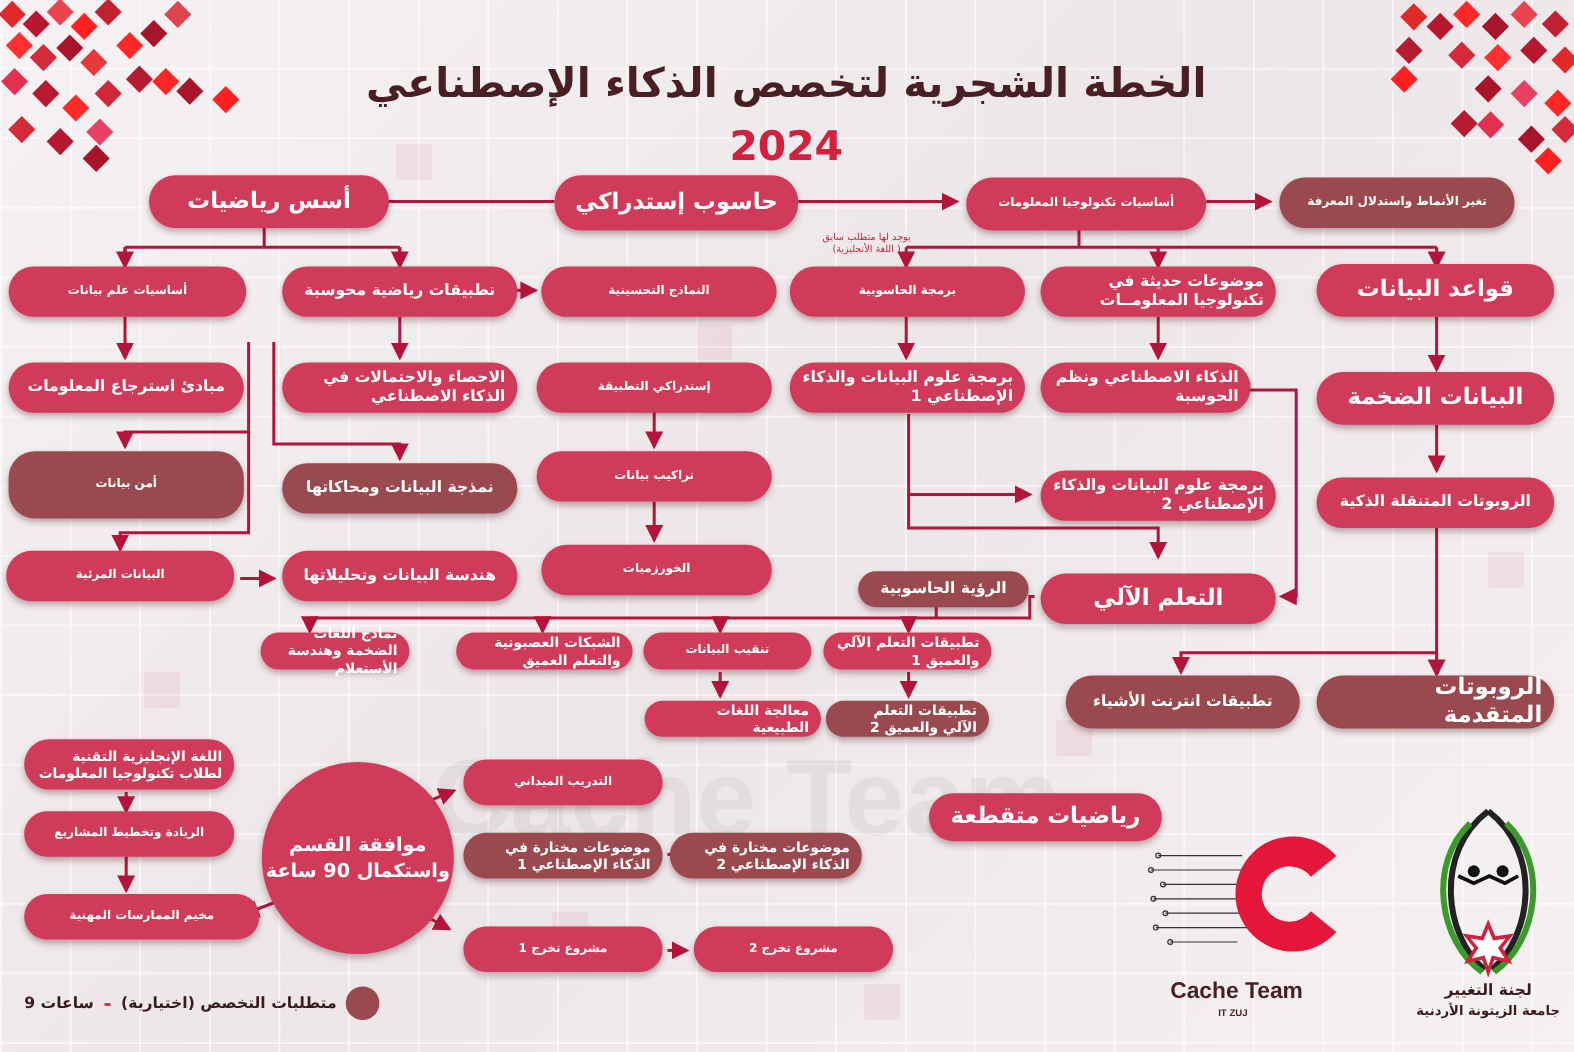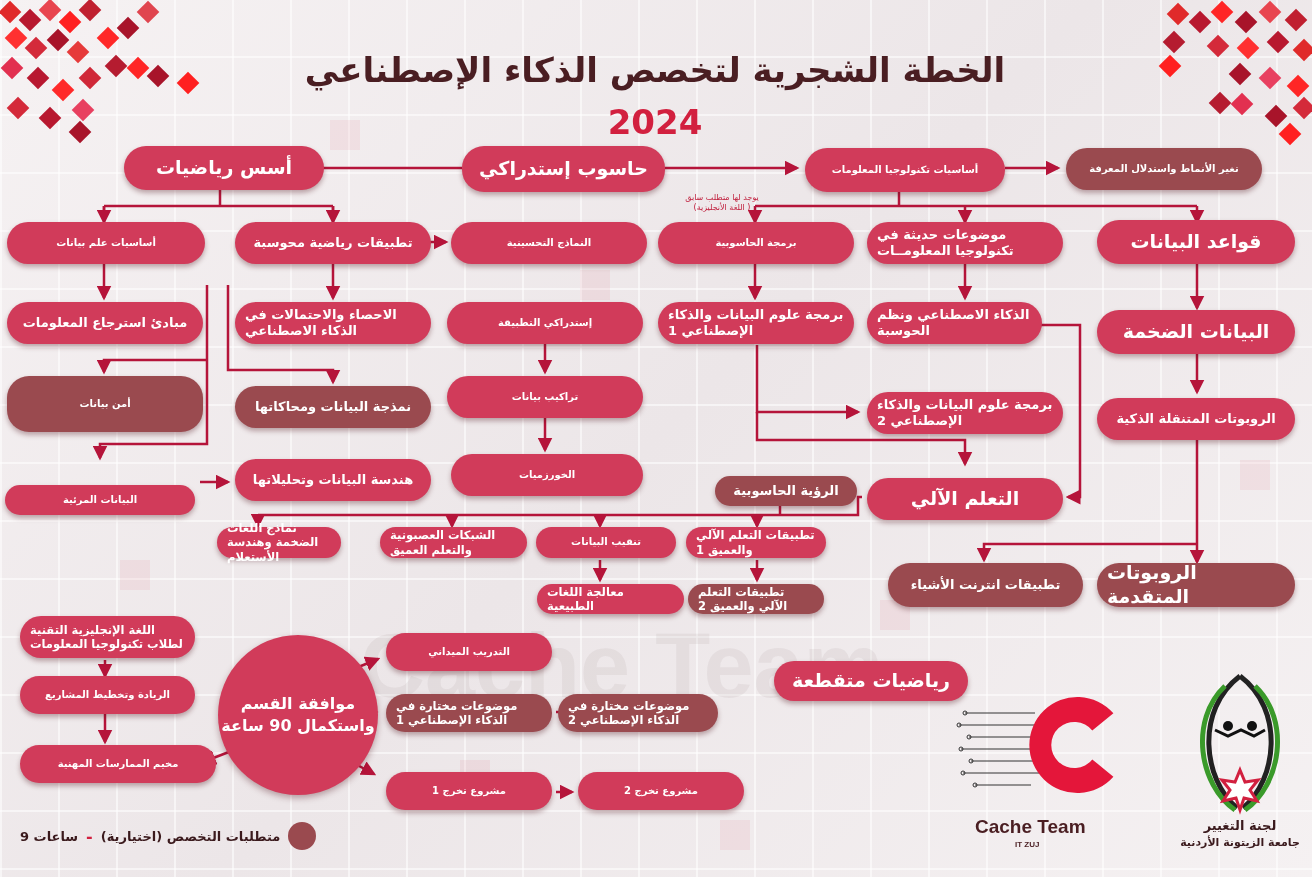--- a/index.html
+++ b/index.html
@@ -18,21 +18,21 @@
   .pix { position: absolute; width: 16px; height: 16px; transform: rotate(45deg); }
 
   .title {
     position: absolute; left: 280px; top: 44px; width: 750px; text-align: center;
     font-size: 34px; font-weight: bold; color: #4a1e22; direction: rtl; line-height: 52px;
   }
   .title .year { color: #d2203f; }
 
   .node {
     position: absolute; display: flex; align-items: center; justify-content: center;
-    text-align: left; color: #fff; font-weight: bold; border-radius: 22px;
+    text-align: right; color: #fff; font-weight: bold; border-radius: 22px;
     box-shadow: 0 3px 5px rgba(80,20,30,0.35); line-height: 1.25; padding: 2px 10px;
     direction: rtl; cursor: default;
   }
   .node.core { background: #d13b5a; }
   .node.elective { background: #9a4a4f; }
   .fs-l { font-size: 19px; }
   .fs-m { font-size: 10px; }
   .fs-s { font-size: 13px; }
   .fs-xs { font-size: 11.5px; }
 
@@ -208,21 +208,21 @@
 <div class="node core fs-s" style="left:658px;top:302px;width:196px;height:42px">برمجة علوم البيانات والذكاء الإصطناعي 1</div>
 <div class="node core fs-s" style="left:867px;top:302px;width:175px;height:42px">الذكاء الاصطناعي ونظم الحوسبة</div>
 <div class="node core fs-l" style="left:1097px;top:310px;width:198px;height:44px">البيانات الضخمة</div>
 
 <div class="node elective fs-m" style="left:7px;top:376px;width:196px;height:56px">أمن بيانات</div>
 <div class="node elective fs-s" style="left:235px;top:386px;width:196px;height:42px">نمذجة البيانات ومحاكاتها</div>
 <div class="node core fs-m" style="left:447px;top:376px;width:196px;height:42px">تراكيب بيانات</div>
 <div class="node core fs-s" style="left:867px;top:392px;width:196px;height:42px">برمجة علوم البيانات والذكاء الإصطناعي 2</div>
 <div class="node core fs-s" style="left:1097px;top:398px;width:198px;height:42px">الروبوتات المتنقلة الذكية</div>
 
-<div class="node core fs-m" style="left:5px;top:485px;width:190px;height:30px">البيانات المرئية</div>
+<div class="node core fs-m" style="left:5px;top:459px;width:190px;height:42px">البيانات المرئية</div>
 <div class="node core fs-s" style="left:235px;top:459px;width:196px;height:42px">هندسة البيانات وتحليلاتها</div>
 <div class="node core fs-m" style="left:451px;top:454px;width:192px;height:42px">الخورزميات</div>
 <div class="node elective fs-s" style="left:715px;top:476px;width:142px;height:30px">الرؤية الحاسوبية</div>
 <div class="node core fs-l" style="left:867px;top:478px;width:196px;height:42px">التعلم الآلي</div>
 
 <div class="node core fs-xs" style="left:217px;top:527px;width:124px;height:31px">نماذج اللغات الضخمة وهندسة الأستعلام</div>
 <div class="node core fs-xs" style="left:380px;top:527px;width:147px;height:31px">الشبكات العصبونية والتعلم العميق</div>
 <div class="node core fs-m" style="left:536px;top:527px;width:140px;height:31px">تنقيب البيانات</div>
 <div class="node core fs-xs" style="left:686px;top:527px;width:140px;height:31px">تطبيقات التعلم الآلي والعميق 1</div>
 <div class="node elective fs-s" style="left:888px;top:563px;width:195px;height:44px">تطبيقات انترنت الأشياء</div>

